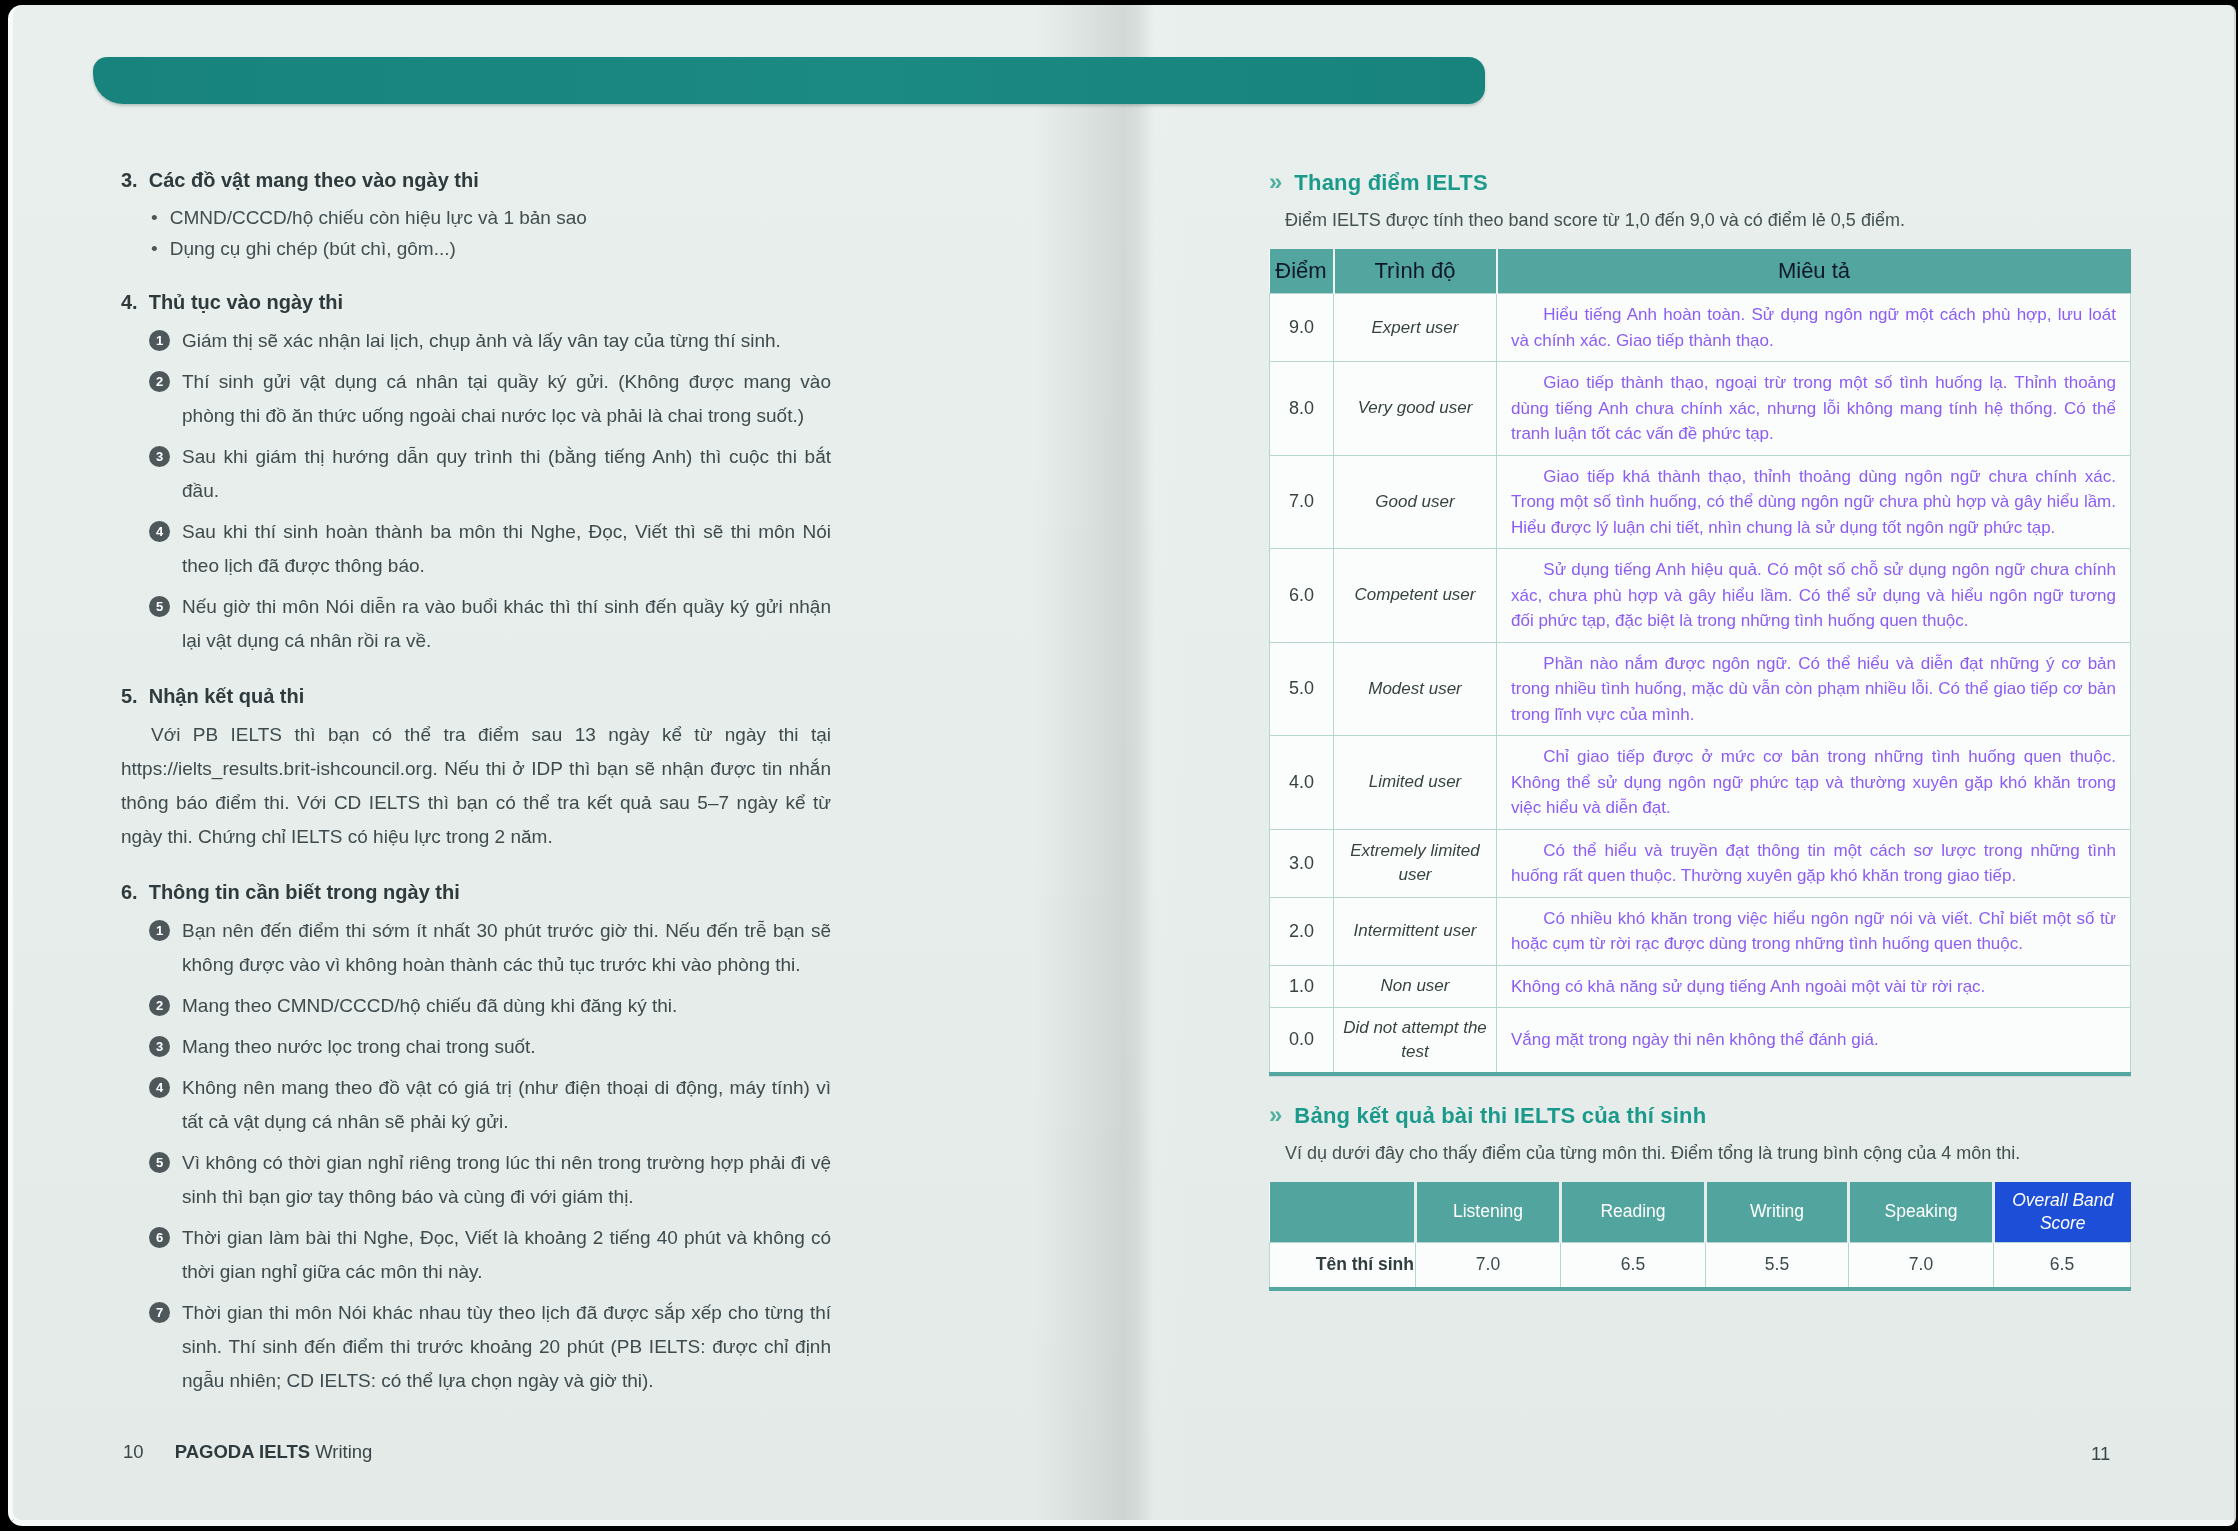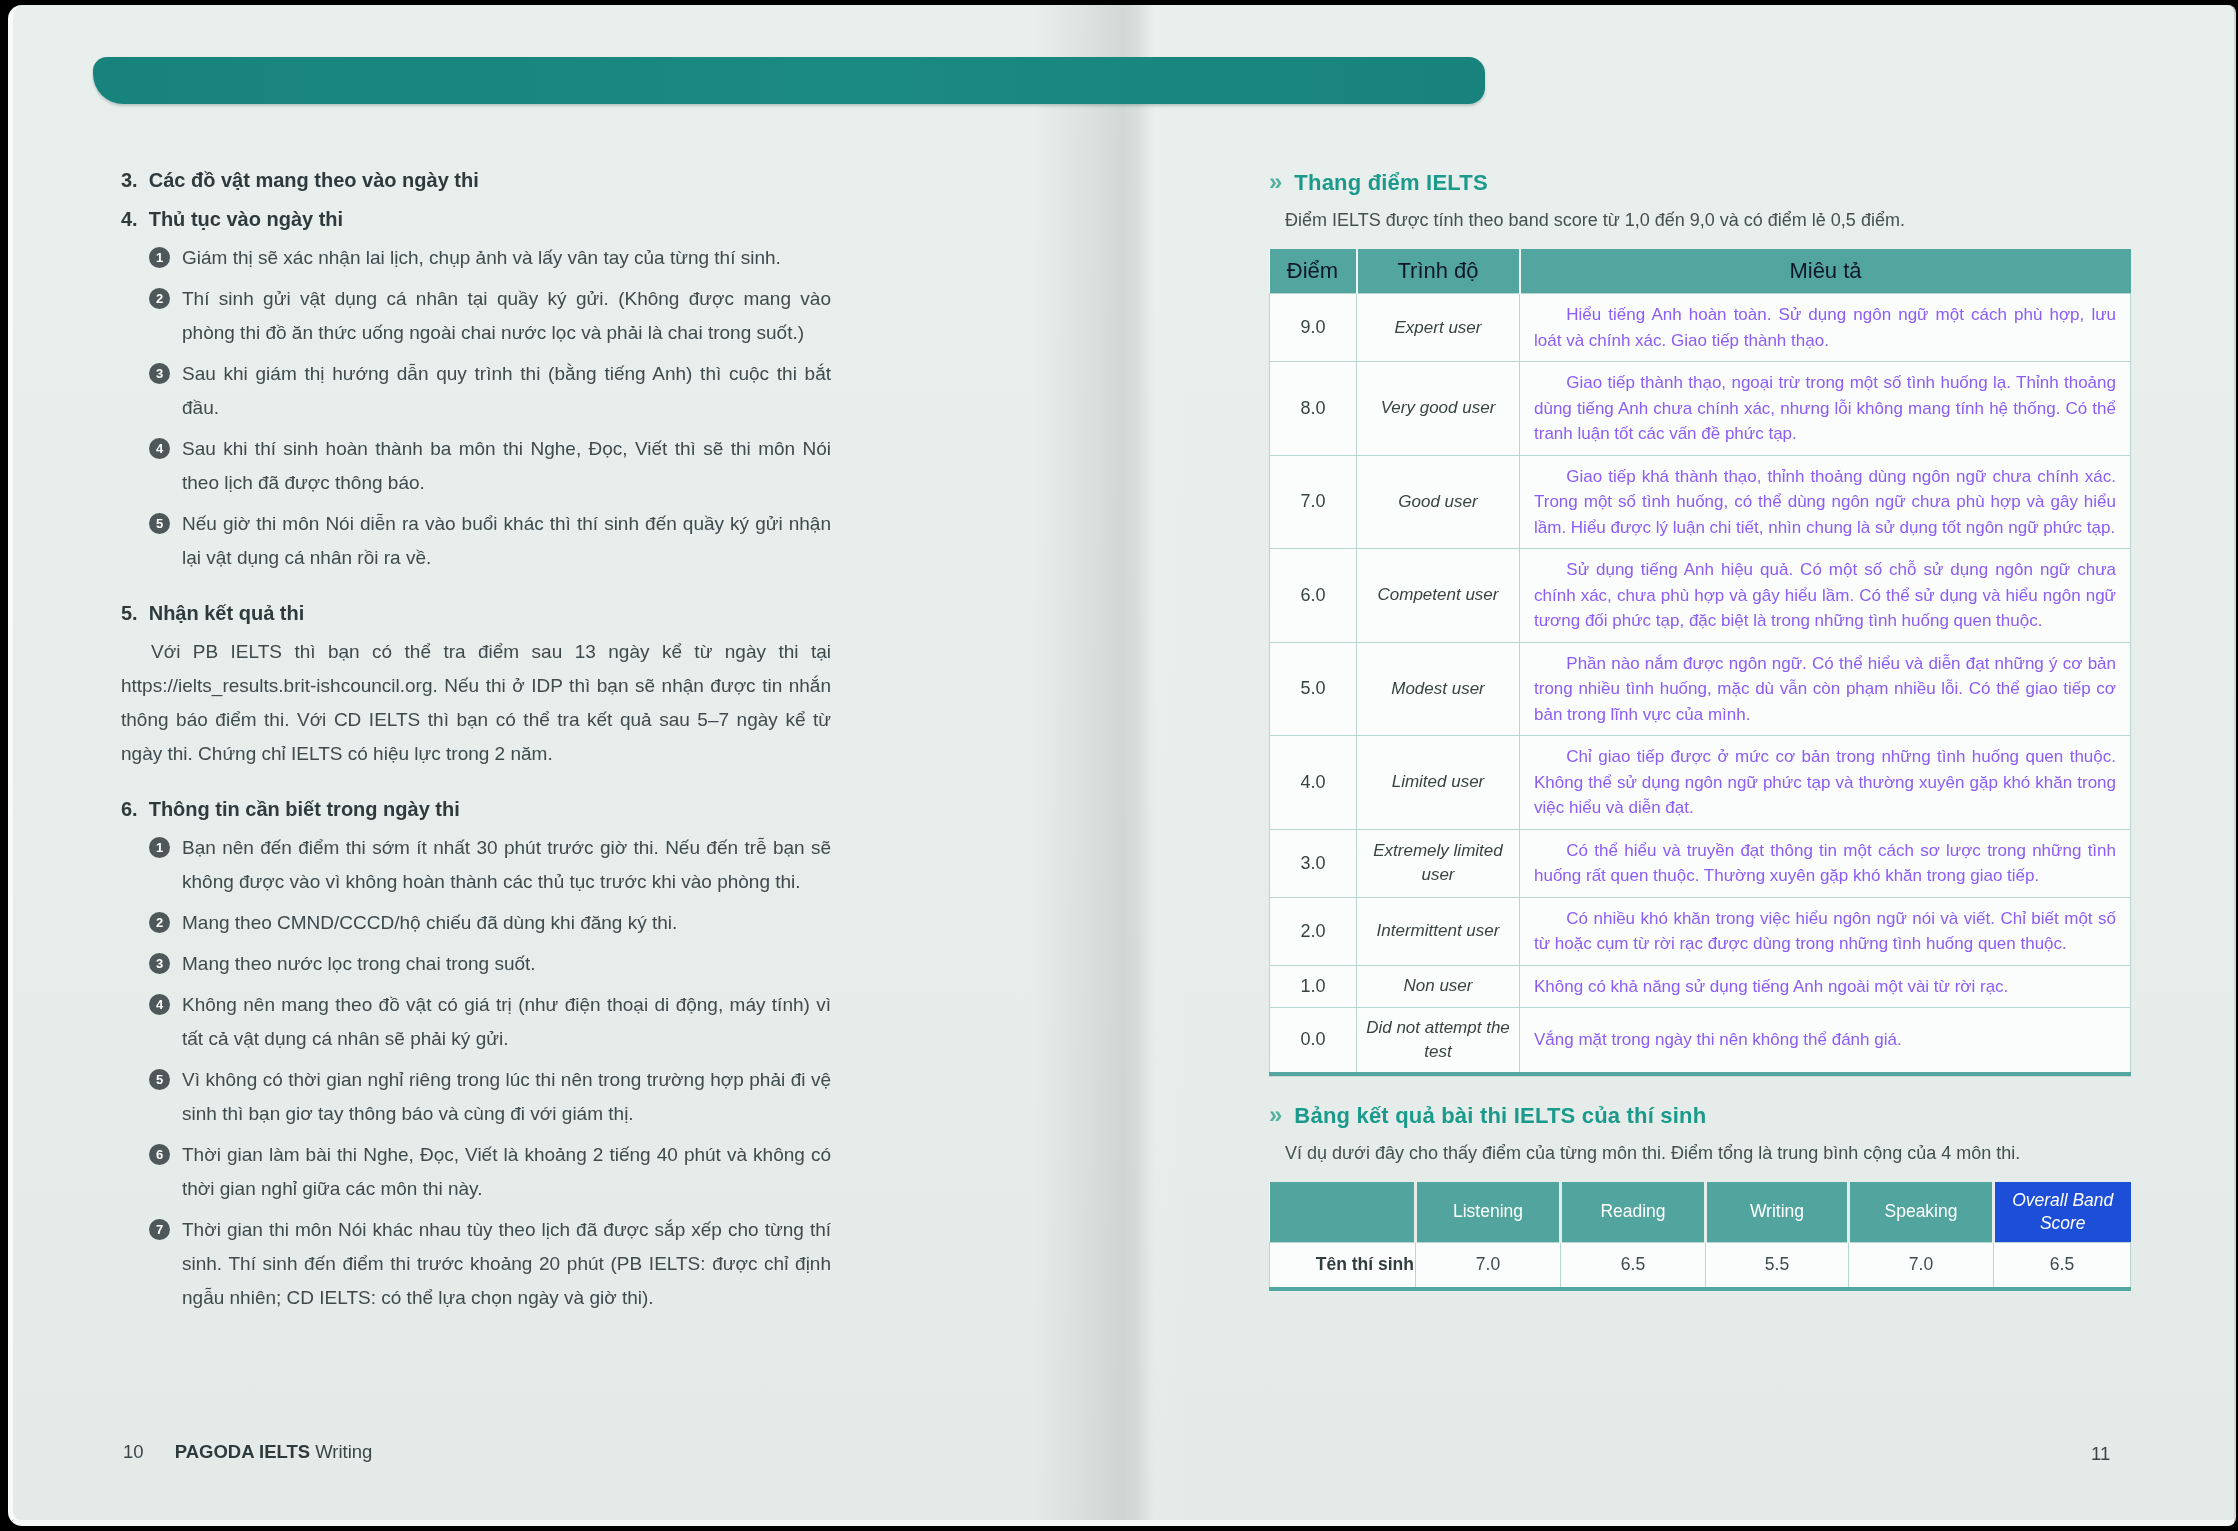--- a/index.html
+++ b/index.html
@@ -46,21 +46,21 @@
   .teal-head .title{color:#1b9a8c;font-size:22px;font-weight:bold;letter-spacing:0.2px;}
   .sub-note{font-size:18px;color:#42504f;margin:0 0 18px 16px;}
   table{border-collapse:collapse;width:100%;background:#fbfdfc;}
   .band-table{margin-bottom:26px;border-bottom:4px solid #54a7a0;box-shadow:0 1px 0 rgba(70,110,105,0.15);}
   .band-table th{
     background:#53a59f;color:#0f172a;font-weight:normal;font-size:22px;height:42px;
     border-left:2px solid #eef4f2;
   }
   .band-table th:first-child{border-left:none;}
   .band-table td{border:1px solid #b5d6d1;vertical-align:middle;padding:8px 10px;}
-  .band-table td.score{text-align:center;font-size:18px;color:#36433f;width:62px;padding:8px 12px;}
+  .band-table td.score{text-align:center;font-size:18px;color:#36433f;width:62px;padding:8px 0;}
   .band-table td.level{text-align:center;font-size:17px;color:#36433f;width:150px;padding:8px 6px;line-height:1.4;font-style:italic;}
   .band-table td.desc{font-size:17px;line-height:1.5;text-align:justify;text-indent:1.9em;color:#8b5cf6;padding:8px 14px;}
   .band-table td.desc.no-indent{text-indent:0;}
   .result-table{border-bottom:4px solid #54a7a0;}
   .result-table th{
     background:#52a59e;color:#fff;font-weight:normal;font-size:17.5px;height:58px;
     border-left:3px solid #e7edeb;line-height:1.3;vertical-align:middle;
   }
   .result-table th:first-child{border-left:none;}
   .result-table th.overall{background:#1d4ed8;font-style:italic;}
@@ -78,20 +78,24 @@
 <div class="page-spread">
   <div class="gutter-shadow"></div>
   <div class="chapter-bar"></div>
 
   <div class="left-col">
 
     <div class="sec-head">
       <span>3.</span>
       <span>Các đồ vật mang theo vào ngày thi</span>
     </div>
+    <div class="sec-body">
+      <div class="bullet-item">CMND/CCCD/hộ chiếu còn hiệu lực và 1 bản sao</div>
+      <div class="bullet-item">Dụng cụ ghi chép (bút chì, gôm...)</div>
+    </div>
 
     <div class="sec-head">
       <span>4.</span>
       <span>Thủ tục vào ngày thi</span>
     </div>
     <div class="sec-body">
       <div class="num-item">
         <span class="circle-num">1</span>
         <span class="txt">Giám thị sẽ xác nhận lai lịch, chụp ảnh và lấy vân tay của từng thí sinh.</span>
       </div>

